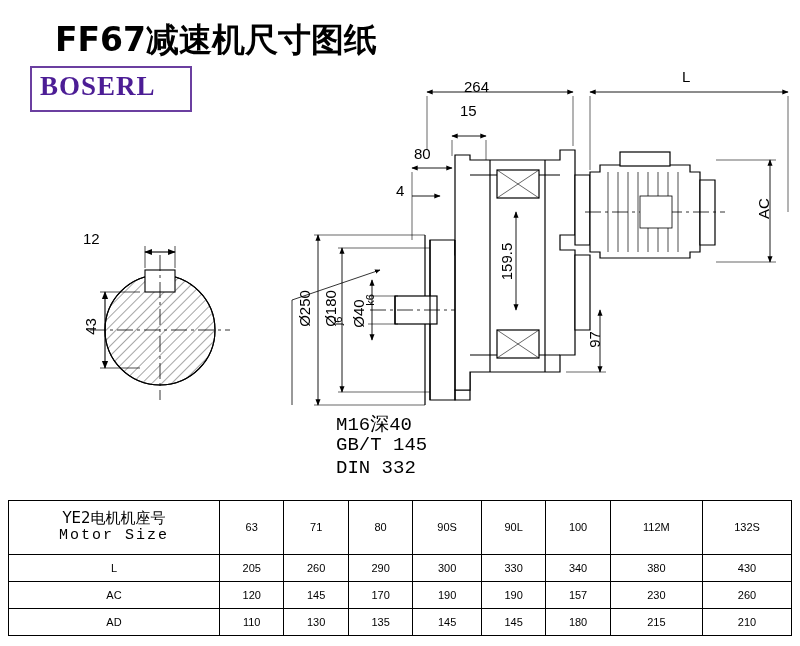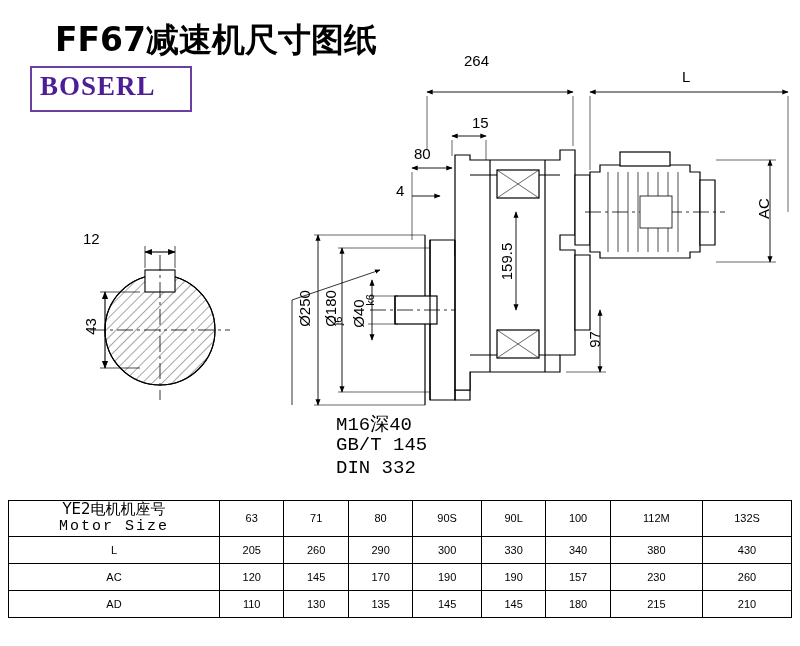--- a/index.html
+++ b/index.html
@@ -4,21 +4,21 @@
 <style>
   html,body{margin:0;padding:0;background:#ffffff;}
   body{width:800px;height:646px;position:relative;font-family:"Liberation Sans",sans-serif;color:#000;overflow:hidden;}
   .title{position:absolute;left:55px;top:18px;font-size:33px;font-weight:bold;font-family:"DejaVu Sans",sans-serif;white-space:nowrap;}
   .logo-box{position:absolute;left:30px;top:66px;width:158px;height:42px;border:2px solid #6b3fa0;background:#fff;}
   .logo-text{position:absolute;left:40px;top:71px;width:150px;font-size:27px;font-weight:bold;color:#4c1d95;font-family:"Liberation Serif",serif;letter-spacing:1px;}
   .dim{position:absolute;font-size:15px;font-family:"Liberation Sans",sans-serif;white-space:nowrap;}
   svg{position:absolute;left:0;top:0;}
   table.spec{position:absolute;left:8px;top:500px;border-collapse:collapse;width:784px;}
   table.spec td{border:1px solid #000;text-align:center;font-size:11px;font-family:"Liberation Sans",sans-serif;height:26px;padding:0;}
-  table.spec td.hdr{font-size:15px;line-height:1.15;padding:0 0;}
+  table.spec td.hdr{font-size:15px;line-height:1.15;padding:9px 0;}
   .cn{font-family:"DejaVu Sans",sans-serif;}
   .note{position:absolute;font-size:19px;font-family:Liberation Mono, monospace;white-space:nowrap;margin-left:44px;}
 </style>
 </head>
 <body>
 
 <div class="title cn">FF67减速机尺寸图纸</div>
 
 <div class="logo-box"></div>
 <div class="logo-text">BOSERL</div>
@@ -149,23 +149,23 @@
 
     <line x1="372" y1="280" x2="372" y2="340" marker-start="url(#arS)" marker-end="url(#ar)"></line>
     <line x1="368" y1="296" x2="398" y2="296" stroke-width="0.6"></line>
     <line x1="368" y1="324" x2="398" y2="324" stroke-width="0.6"></line>
 
     <line x1="292" y1="405" x2="292" y2="300" stroke-width="0.8"></line>
     <line x1="292" y1="300" x2="380" y2="270" stroke-width="0.8" marker-end="url(#ar)"></line>
   </g>
 </svg>
 
-<div class="dim" style="left:464px;top:52px;">264</div>
+<div class="dim" style="left:464px;top:78px;">264</div>
 <div class="dim" style="left:682px;top:68px;">L</div>
-<div class="dim" style="left:460px;top:114px;margin-left:12px;">15</div>
+<div class="dim" style="left:460px;top:102px;">15</div>
 <div class="dim" style="left:414px;top:145px;">80</div>
 <div class="dim" style="left:396px;top:182px;">4</div>
 <div class="dim" style="left:753px;top:200px;transform:rotate(-90deg);">AC</div>
 <div class="dim" style="left:488px;top:253px;transform:rotate(-90deg);">159.5</div>
 <div class="dim" style="left:586px;top:331px;transform:rotate(-90deg);">97</div>
 <div class="dim" style="left:286px;top:300px;transform:rotate(-90deg);">Ø250</div>
 <div class="dim" style="left:312px;top:300px;transform:rotate(-90deg);">Ø180</div>
 <div class="dim" style="left:334px;top:315px;transform:rotate(-90deg);font-size:11px;">j6</div>
 <div class="dim" style="left:344px;top:305px;transform:rotate(-90deg);">Ø40</div>
 <div class="dim" style="left:364px;top:294px;transform:rotate(-90deg);font-size:11px;">k6</div>

